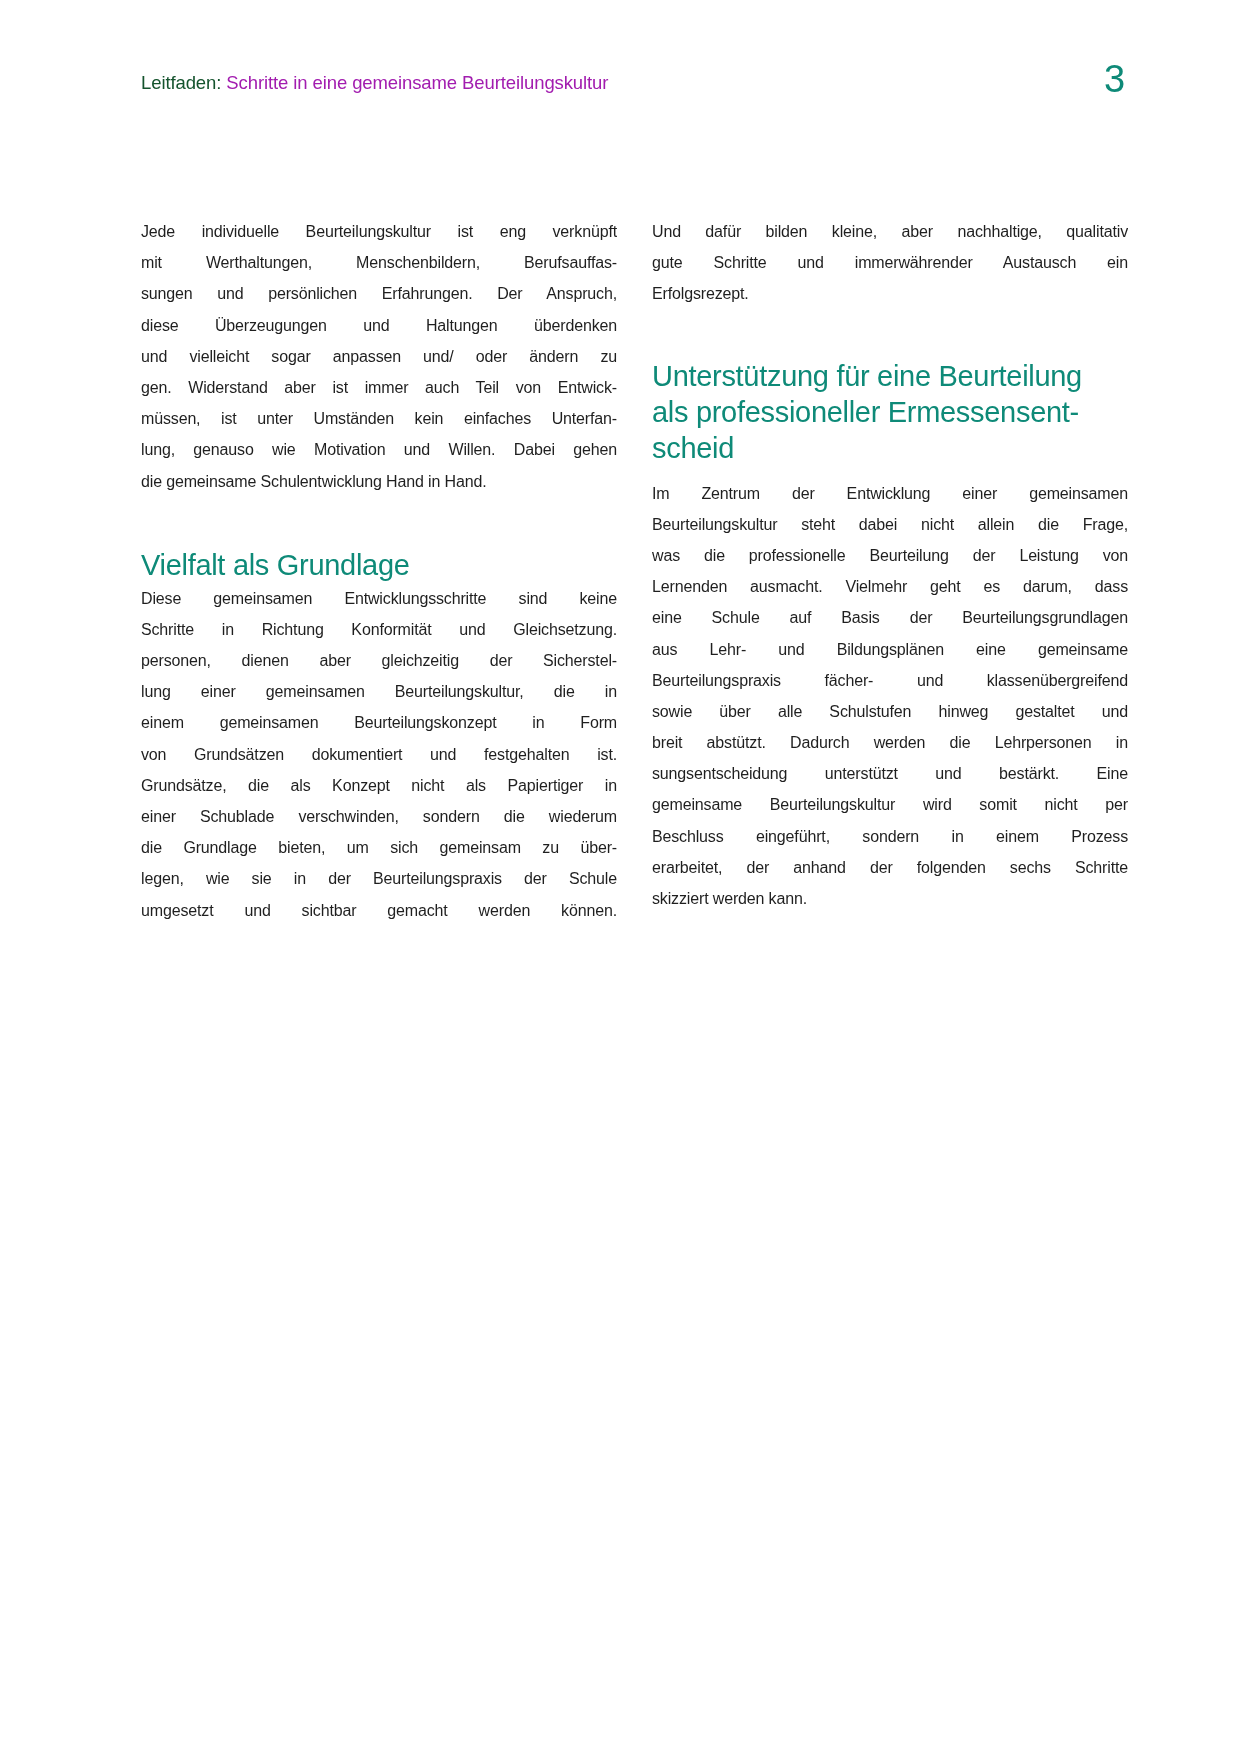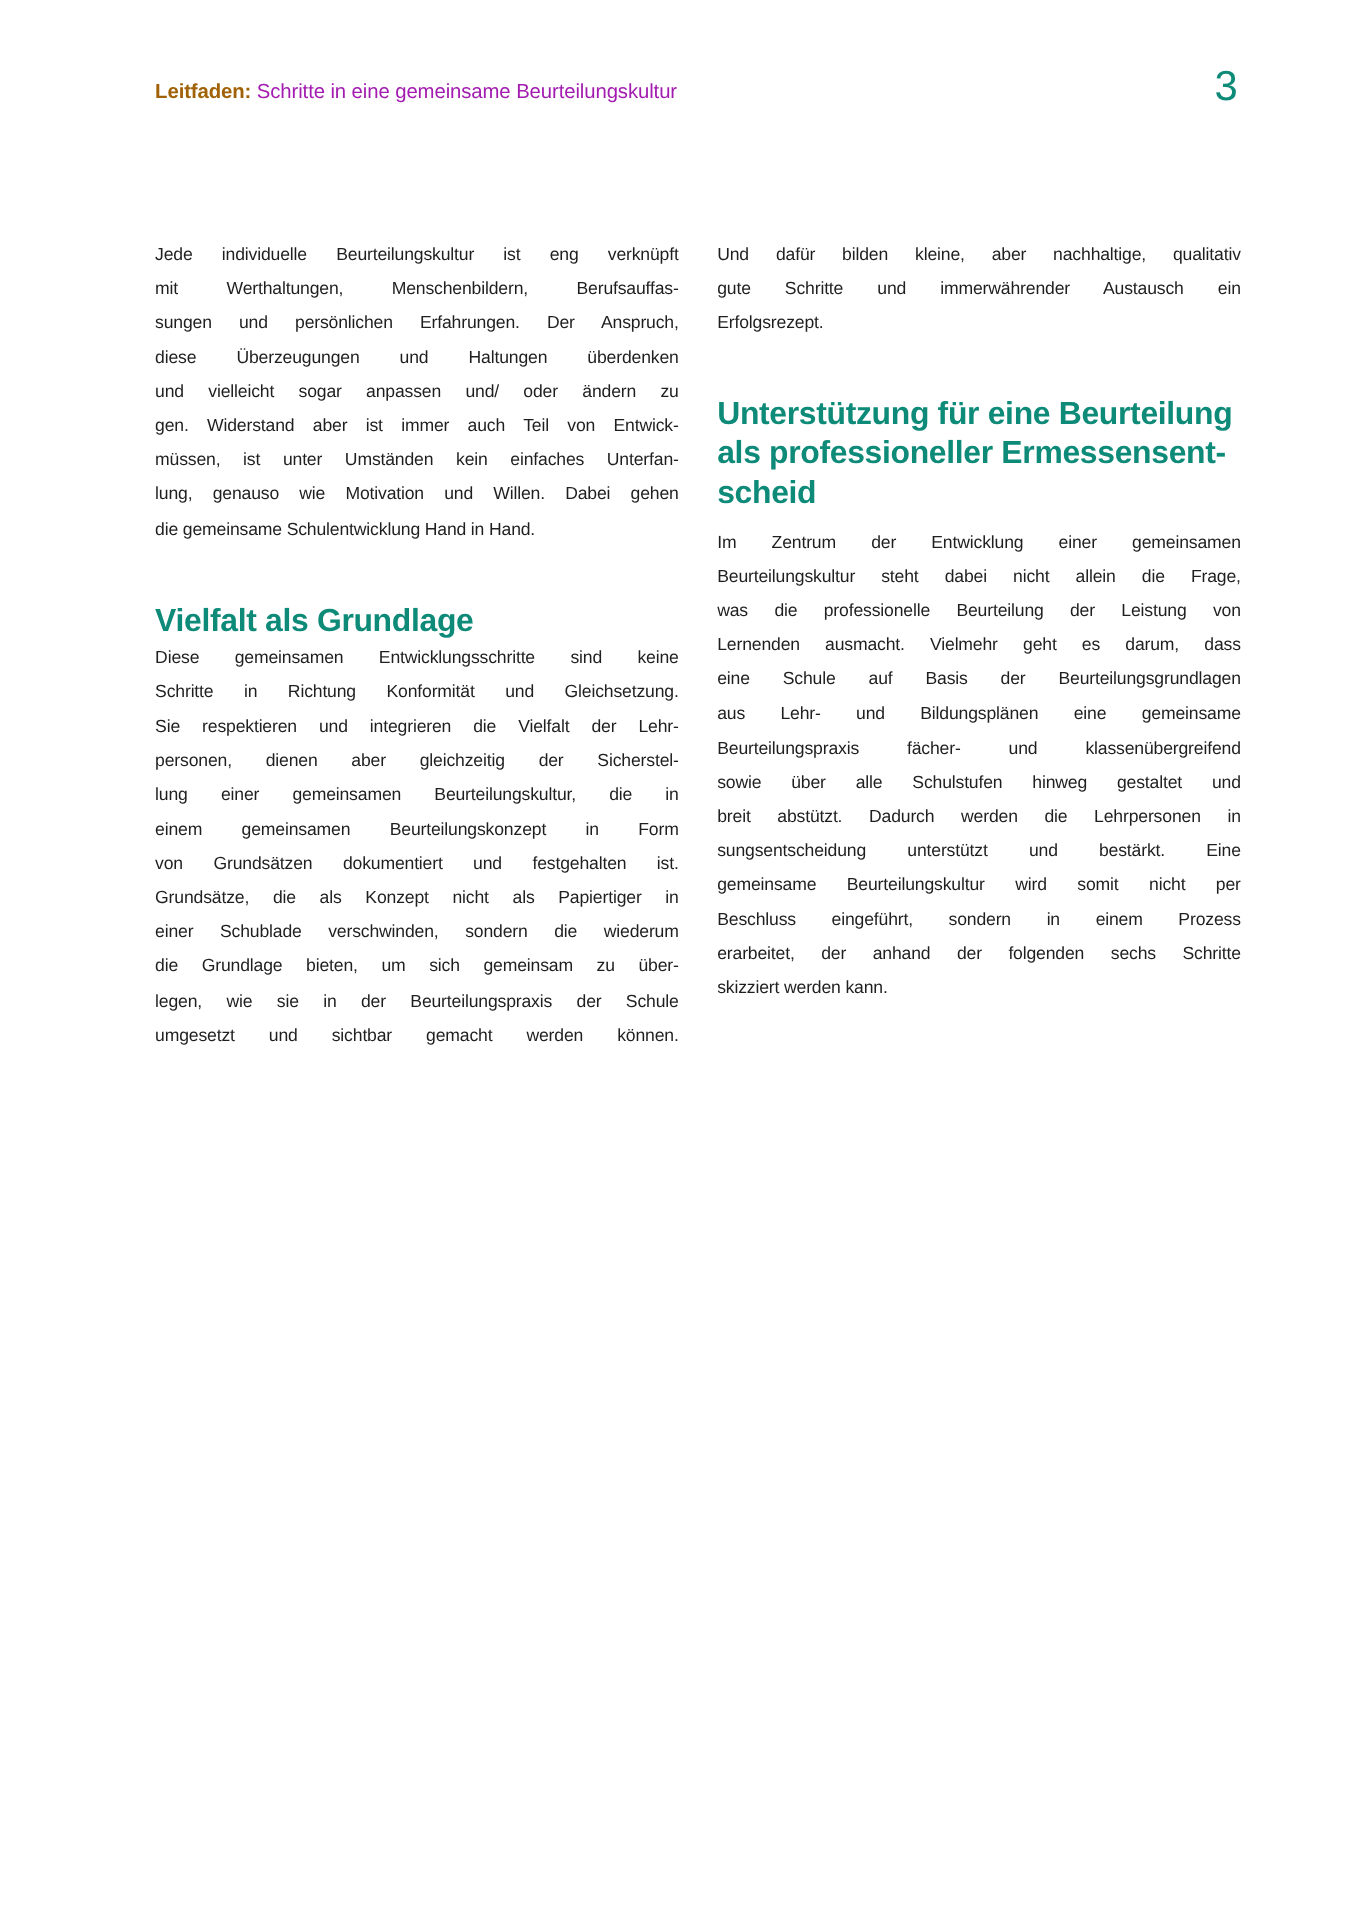--- a/index.html
+++ b/index.html
@@ -1,29 +1,29 @@
 <!DOCTYPE html>
 <html><head>
 <meta charset="utf-8">
 <style>
   html, body { margin: 0; padding: 0; background: #ffffff; }
   body { width: 1240px; height: 1754px; position: relative; overflow: hidden;
          font-family: "Liberation Sans", sans-serif; color: #1f1f1f; }
   .header { position: absolute; left: 141px; top: 72px; font-size: 18.5px; letter-spacing: -0.1px; }
-  .header .label { color: #a16207; font-weight: bold; }
+  .header .label { color: #14532d; }
   .header .title { color: #a21caf; }
   .page-num { position: absolute; left: 1104px; top: 58px; font-size: 38px; color: #0e8a78; font-weight: 300; }
   .col { position: absolute; width: 476px; }
   .col.left { left: 141px; top: 216px; }
   .col.right { left: 652px; top: 216px; }
   .para { font-size: 16px; letter-spacing: -0.15px; }
   .line { height: 31.2px; line-height: 31.2px; white-space: nowrap; text-align: justify; text-align-last: justify; overflow: hidden; }
   .line.last { text-align-last: left; }
   .line.forcejust { text-align-last: justify; }
-  h2 { margin: 0; font-weight: bold; color: #0e8a78; font-size: 29px; letter-spacing: -0.3px; }
+  h2 { margin: 0; font-weight: normal; color: #0e8a78; font-size: 29px; letter-spacing: -0.3px; }
   h2 .hl { line-height: 36px; height: 36px; white-space: nowrap; }
   .gap1 { height: 50px; }
   .gap2 { height: 48px; }
   .gap-h2-right { height: 12px; }
 </style>
 </head>
 <body>
 
 <div class="header">
   <span class="label">Leitfaden:</span>
@@ -43,21 +43,20 @@
     <div class="line">lung, genauso wie Motivation und Willen. Dabei gehen</div>
     <div class="line last">die gemeinsame Schulentwicklung Hand in Hand.</div>
   </div>
   <div class="gap1"></div>
   <h2>
     <div class="hl">Vielfalt als Grundlage</div>
   </h2>
   <div class="para">
     <div class="line">Diese gemeinsamen Entwicklungsschritte sind keine</div>
     <div class="line">Schritte in Richtung Konformität und Gleichsetzung.</div>
-    <div class="line">Sie respektieren und integrieren die Vielfalt der Lehr-</div>
     <div class="line">personen, dienen aber gleichzeitig der Sicherstel-</div>
     <div class="line">lung einer gemeinsamen Beurteilungskultur, die in</div>
     <div class="line">einem gemeinsamen Beurteilungskonzept in Form</div>
     <div class="line">von Grundsätzen dokumentiert und festgehalten ist.</div>
     <div class="line">Grundsätze, die als Konzept nicht als Papiertiger in</div>
     <div class="line">einer Schublade verschwinden, sondern die wiederum</div>
     <div class="line">die Grundlage bieten, um sich gemeinsam zu über-</div>
     <div class="line">legen, wie sie in der Beurteilungspraxis der Schule</div>
     <div class="line forcejust">umgesetzt und sichtbar gemacht werden können.</div>
   </div>

